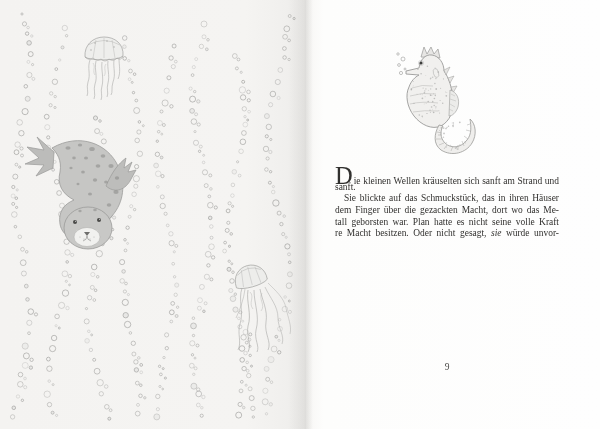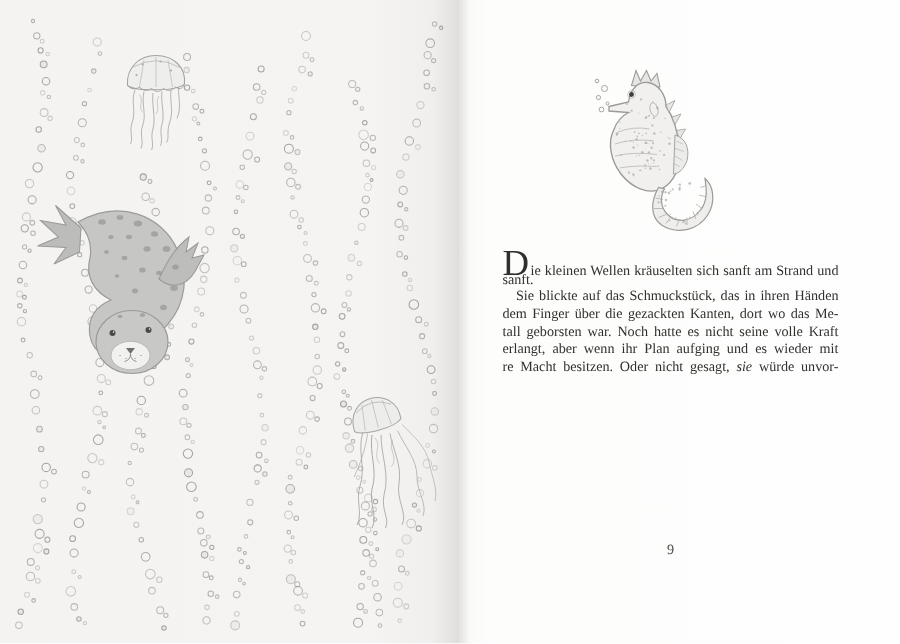--- a/index.html
+++ b/index.html
@@ -678,24 +678,23 @@
             <circle cx="73.3" cy="101.2" r="0.37" fill="#a5a5a3" opacity="0.65"></circle>
             <circle cx="58.7" cy="103.3" r="0.53" fill="#a5a5a3" opacity="0.65"></circle>
             <circle cx="54.3" cy="105.0" r="0.57" fill="#a5a5a3" opacity="0.65"></circle>
           </g>
       </g>
     </svg>
 
     <div class="textcol">
       <div class="tl"><span class="dropcap">D</span><span>ie kleinen Wellen kräuselten sich sanft am Strand und</span></div>
       <div class="tl noj">sanft.</div>
-      <div class="tl ind">Sie blickte auf das Schmuckstück, das in ihren Händen</div>
-      <div class="tl">dem Finger über die gezackten Kanten, dort wo das Me-</div>
-      <div class="tl">tall geborsten war. Noch hatte es nicht seine volle Kraft</div>
-      <div class="tl">erlangt, aber wenn ihr Plan aufging und es wieder mit</div>
+      <div class="tl ind">Sie blickte auf das Schmuckstück, das in ihren Häuser</div>
+      <div class="tl">dem Finger über die gezackten Macht, dort wo das Me-</div>
+      <div class="tl">tall geborsten war. Plan hatte es nicht seine volle Kraft</div>
       <div class="tl"><span>re Macht besitzen. Oder nicht gesagt, </span><span class="em">sie</span><span> würde unvor-</span></div>
     </div>
 
     <div class="pagenum">9</div>
   </div>
 
   <div class="gutter"></div>
 </div>
 
 </body></html>

